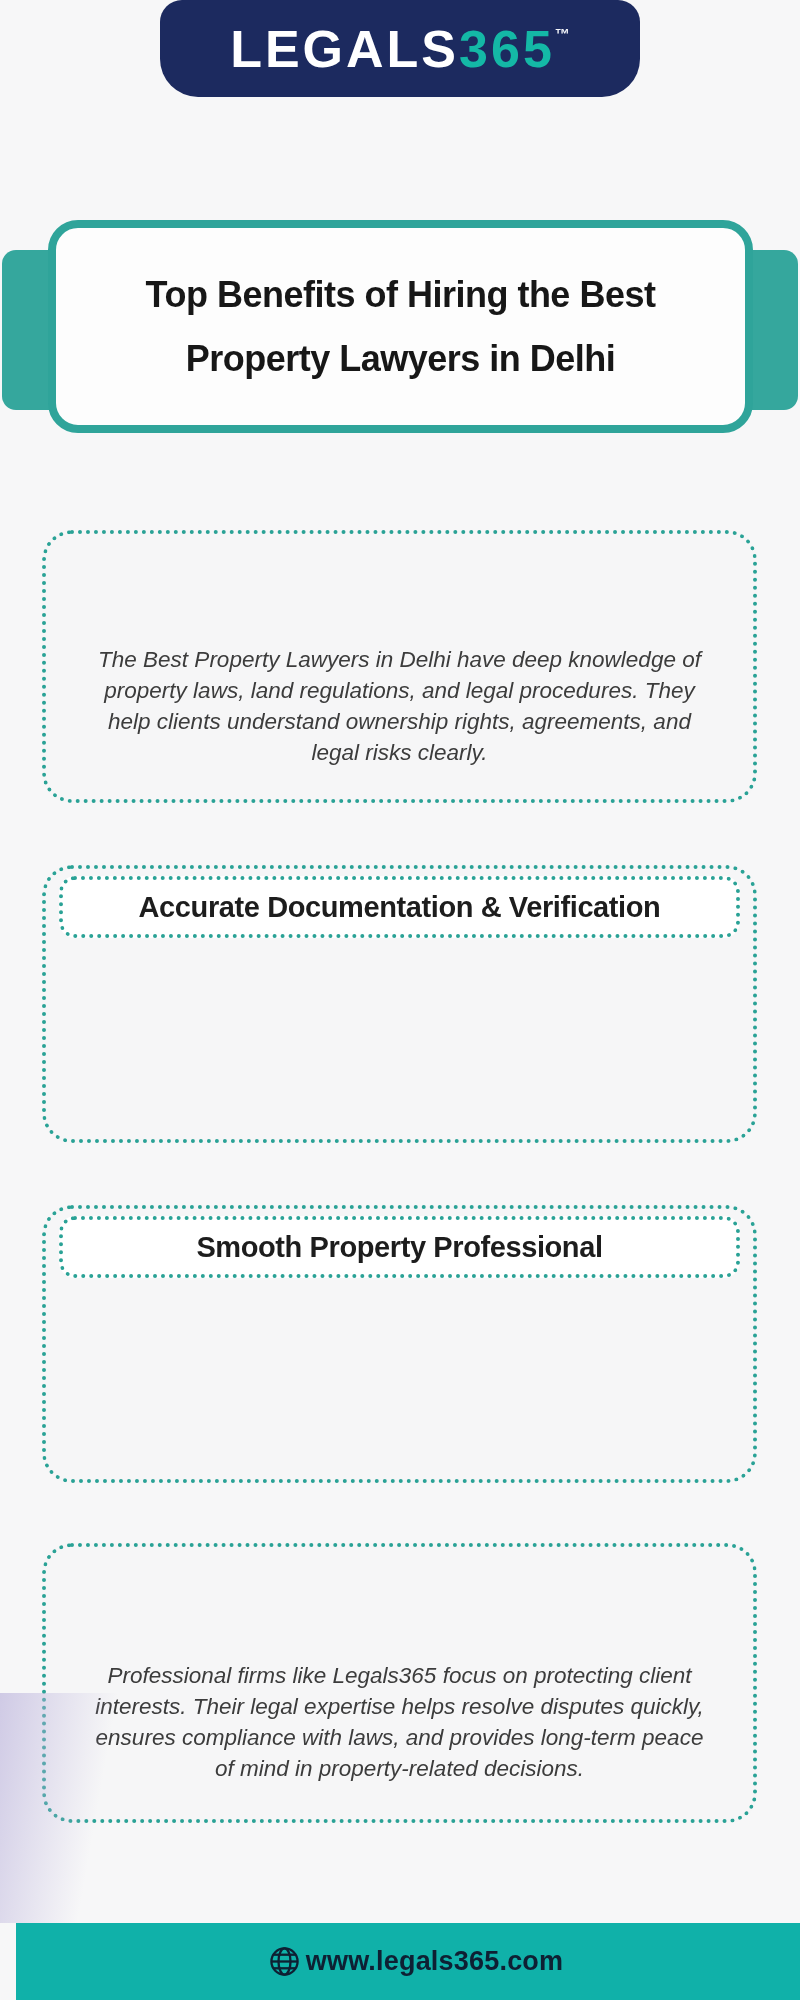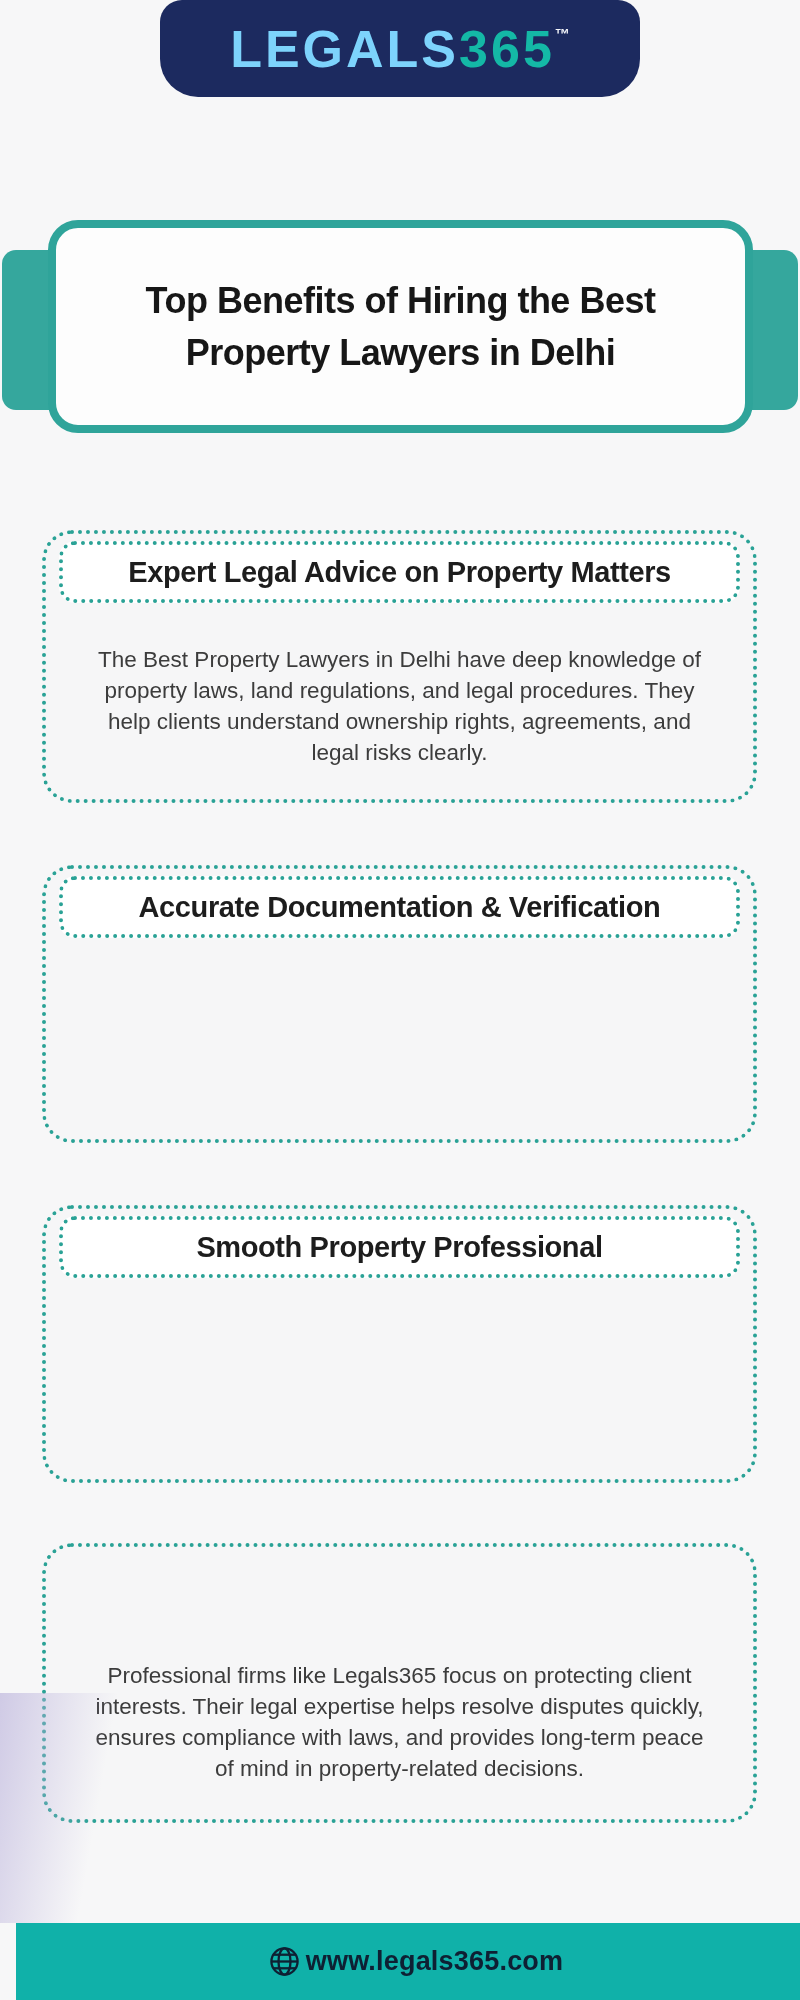--- a/index.html
+++ b/index.html
@@ -7,38 +7,38 @@
   #page{position:relative;width:800px;height:2000px;background:#f7f7f8;overflow:hidden;}
 
   
   .logo-box{
     position:absolute;top:0;left:50%;transform:translateX(-50%);
     width:480px;height:97px;background:#1c2a5f;
     border-radius:22px 22px 38px 38px;
     display:flex;align-items:center;justify-content:center;
   }
   .logo-text{font-weight:800;font-size:52px;letter-spacing:3px;line-height:1;white-space:nowrap;}
-  .logo-primary{color:#7dd3fc;margin-top:36px;}
+  .logo-primary{color:#ffffff;margin-top:36px;}
   .logo-accent{color:#14b8a6;}
   .logo-tm{color:#f5f7fb;font-size:15px;font-weight:700;vertical-align:28px;letter-spacing:0;}
 
   
   .band{
     position:absolute;top:250px;left:2px;right:2px;height:160px;
     background:#35a79d;border-radius:14px;
   }
   .title-box{
     position:absolute;top:220px;left:48px;width:705px;height:213px;
     box-sizing:border-box;background:#fdfdfd;
     border:8px solid #2fa49a;border-radius:30px;
     display:flex;align-items:center;justify-content:center;
   }
   .title-text{
     width:620px;text-align:center;
-    font-size:36px;line-height:52px;font-weight:800;
+    font-size:36px;line-height:64px;font-weight:800;
     color:#171717;letter-spacing:-0.5px;
   }
 
   
   .card{
     position:absolute;left:42px;width:715px;box-sizing:border-box;
     border:4px dotted #2aa296;border-radius:30px;background:#f6f6f7;
   }
   .card-1{top:530px;height:273px;}
   .card-2{top:865px;height:278px;}
@@ -49,21 +49,21 @@
     box-sizing:border-box;background:#ffffff;
     border:4px dotted #2aa296;border-radius:16px;
     display:flex;align-items:center;justify-content:center;
   }
   .card-title{
     font-size:29px;font-weight:800;color:#1d1d1d;
     letter-spacing:-0.4px;white-space:nowrap;
   }
   .card-body{
     position:absolute;top:88px;left:40px;right:40px;bottom:10px;
-    display:flex;align-items:center;justify-content:center;
+    display:flex;align-items:center;justify-content:center;font-style:italic;
   }
   .card-body p{
     margin:0;max-width:620px;text-align:center;
     font-size:22.5px;line-height:31px;color:#3c3c3c;
   }
 
   
   .corner-gradient{
     position:absolute;left:0;bottom:77px;width:150px;height:230px;
     background:linear-gradient(100deg,rgba(186,178,219,0.65) 0%,rgba(186,178,219,0) 62%);
@@ -87,23 +87,20 @@
       <span class="logo-primary">LEGALS</span><span class="logo-accent">365</span><span class="logo-tm">™</span>
     </div>
   </div>
 
   <div class="band"></div>
   <div class="title-box">
     <div class="title-text">Top Benefits of Hiring the Best Property Lawyers in Delhi</div>
   </div>
 
   <div class="card card-1">
-    <div class="card-header">
-      <div class="card-title">Expert Legal Advice on Property Matters</div>
-    </div>
     <div class="card-body">
       <p>The Best Property Lawyers in Delhi have deep knowledge of property laws, land regulations, and legal procedures. They help clients understand ownership rights, agreements, and legal risks clearly.</p>
     </div>
   </div>
 
   <div class="card card-2">
     <div class="card-header">
       <div class="card-title">Accurate Documentation &amp; Verification</div>
     </div>
   </div>

